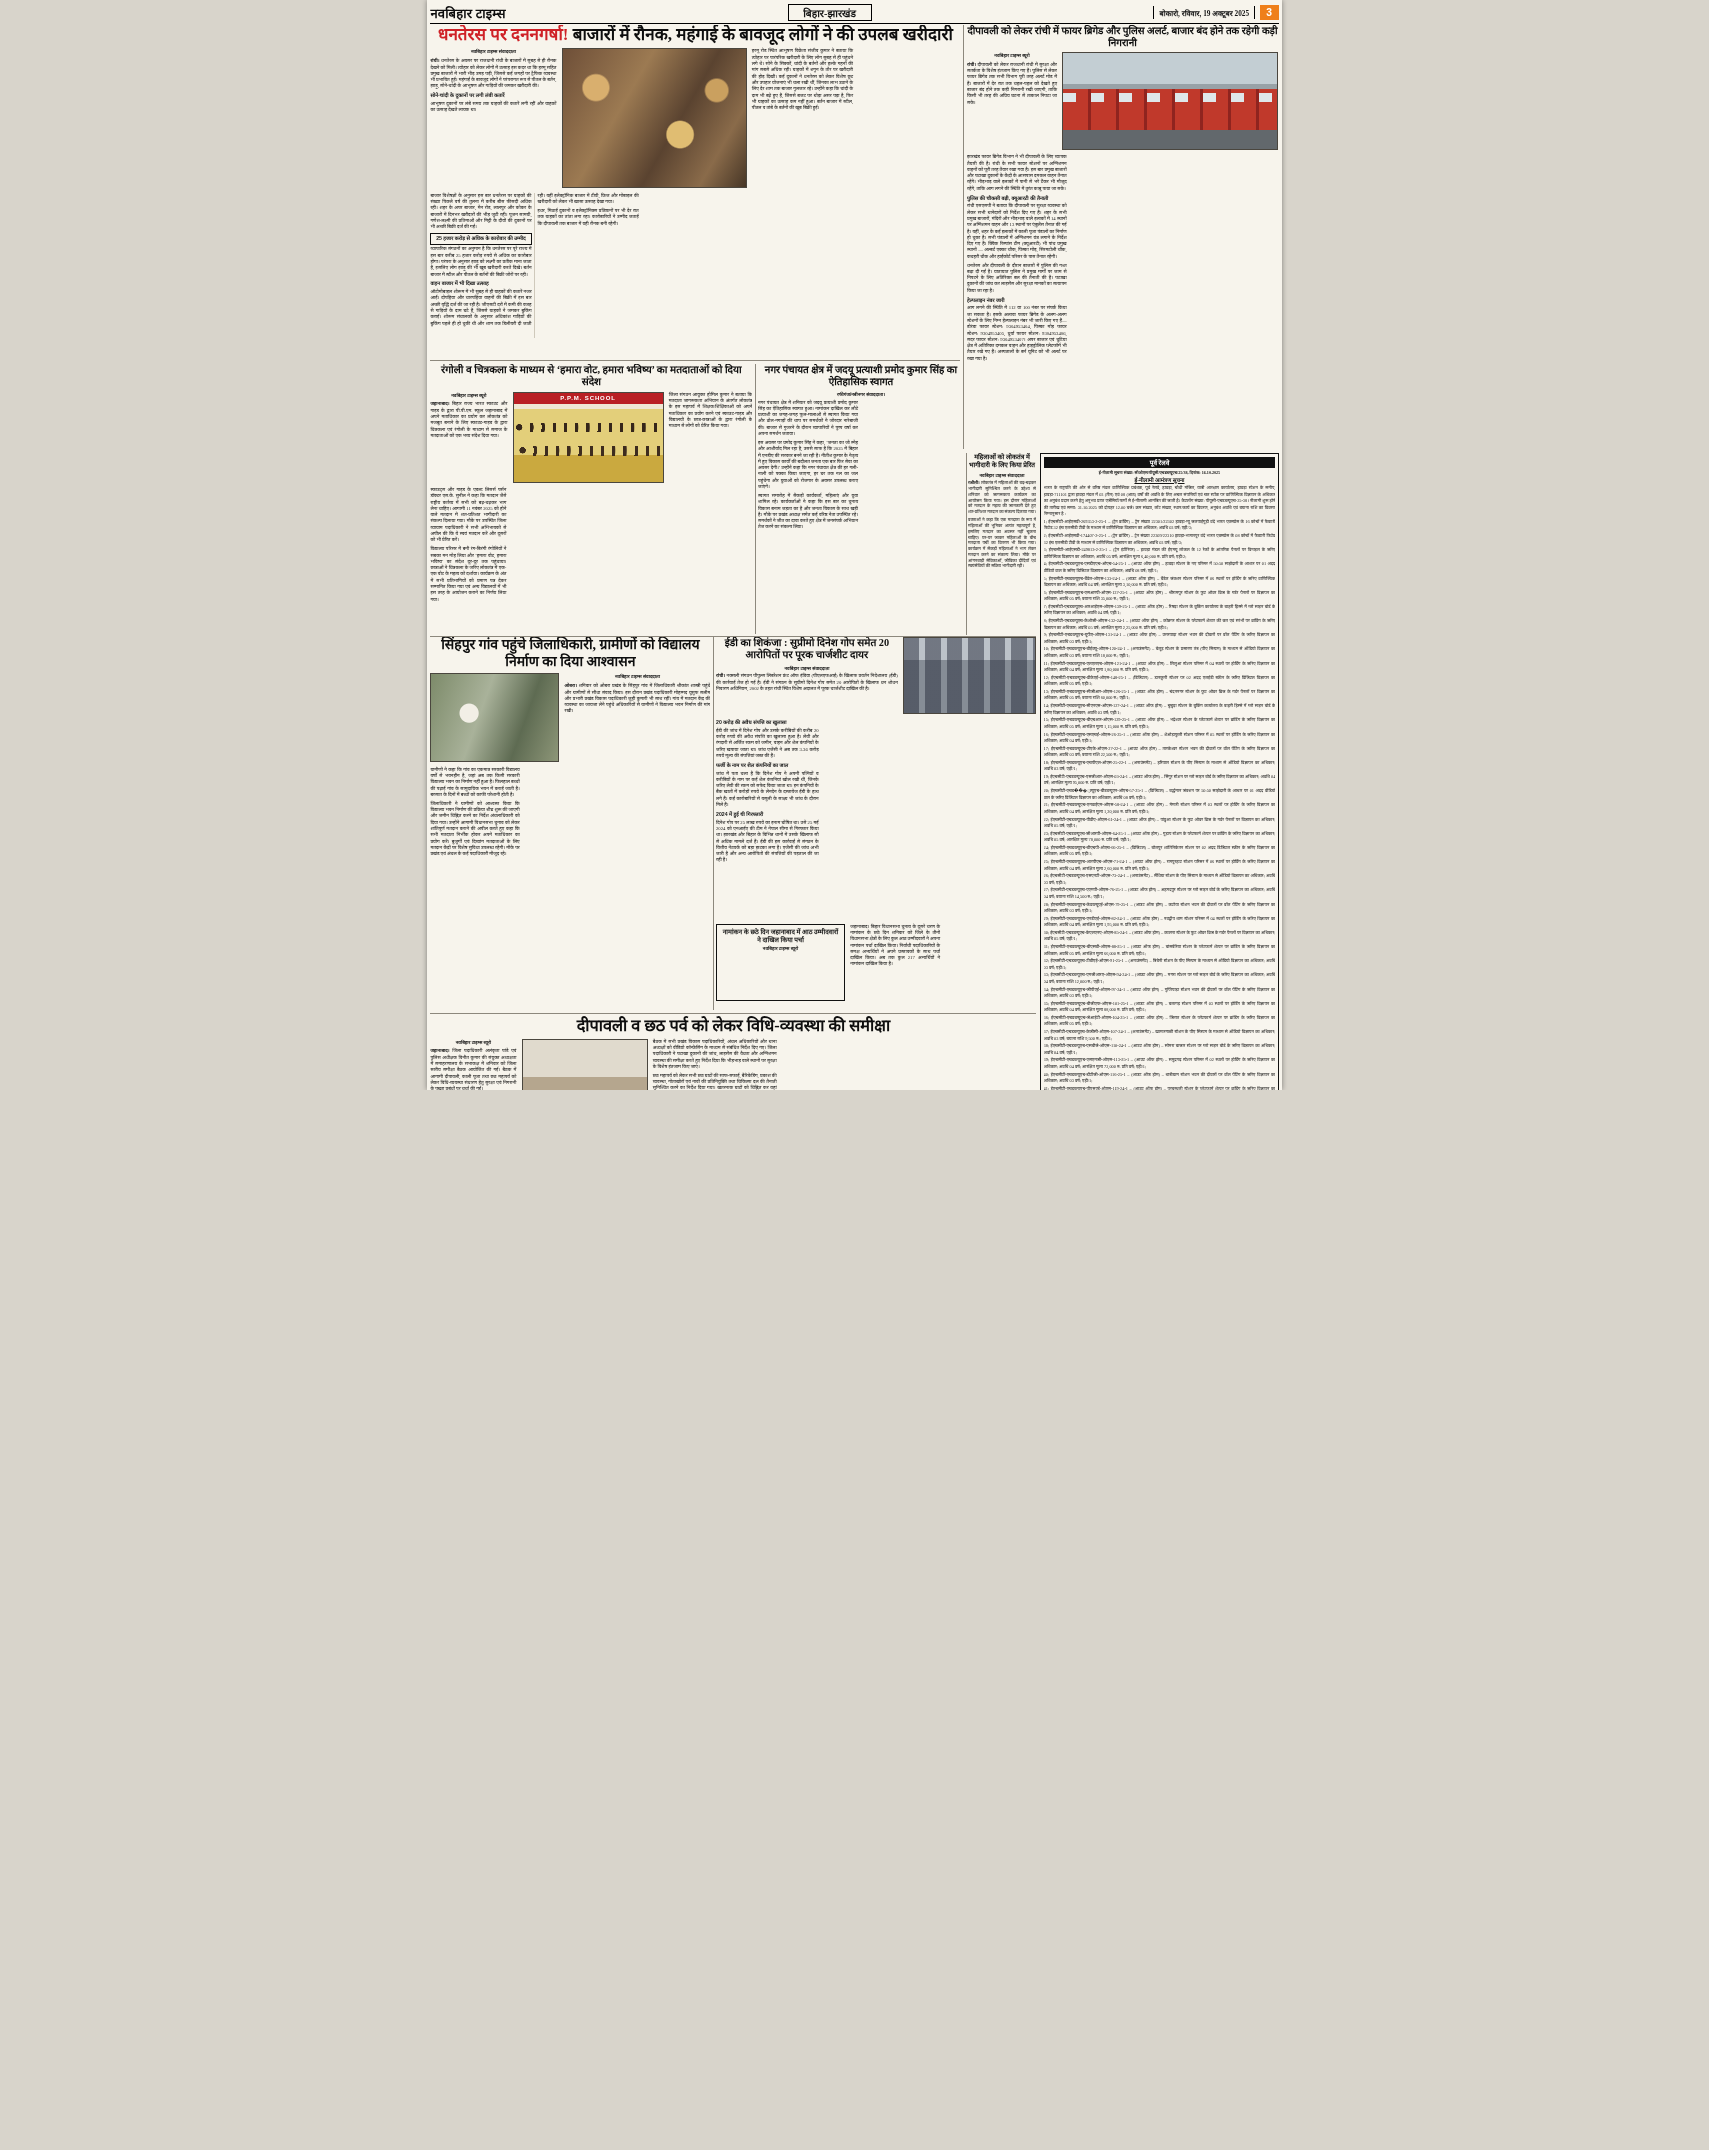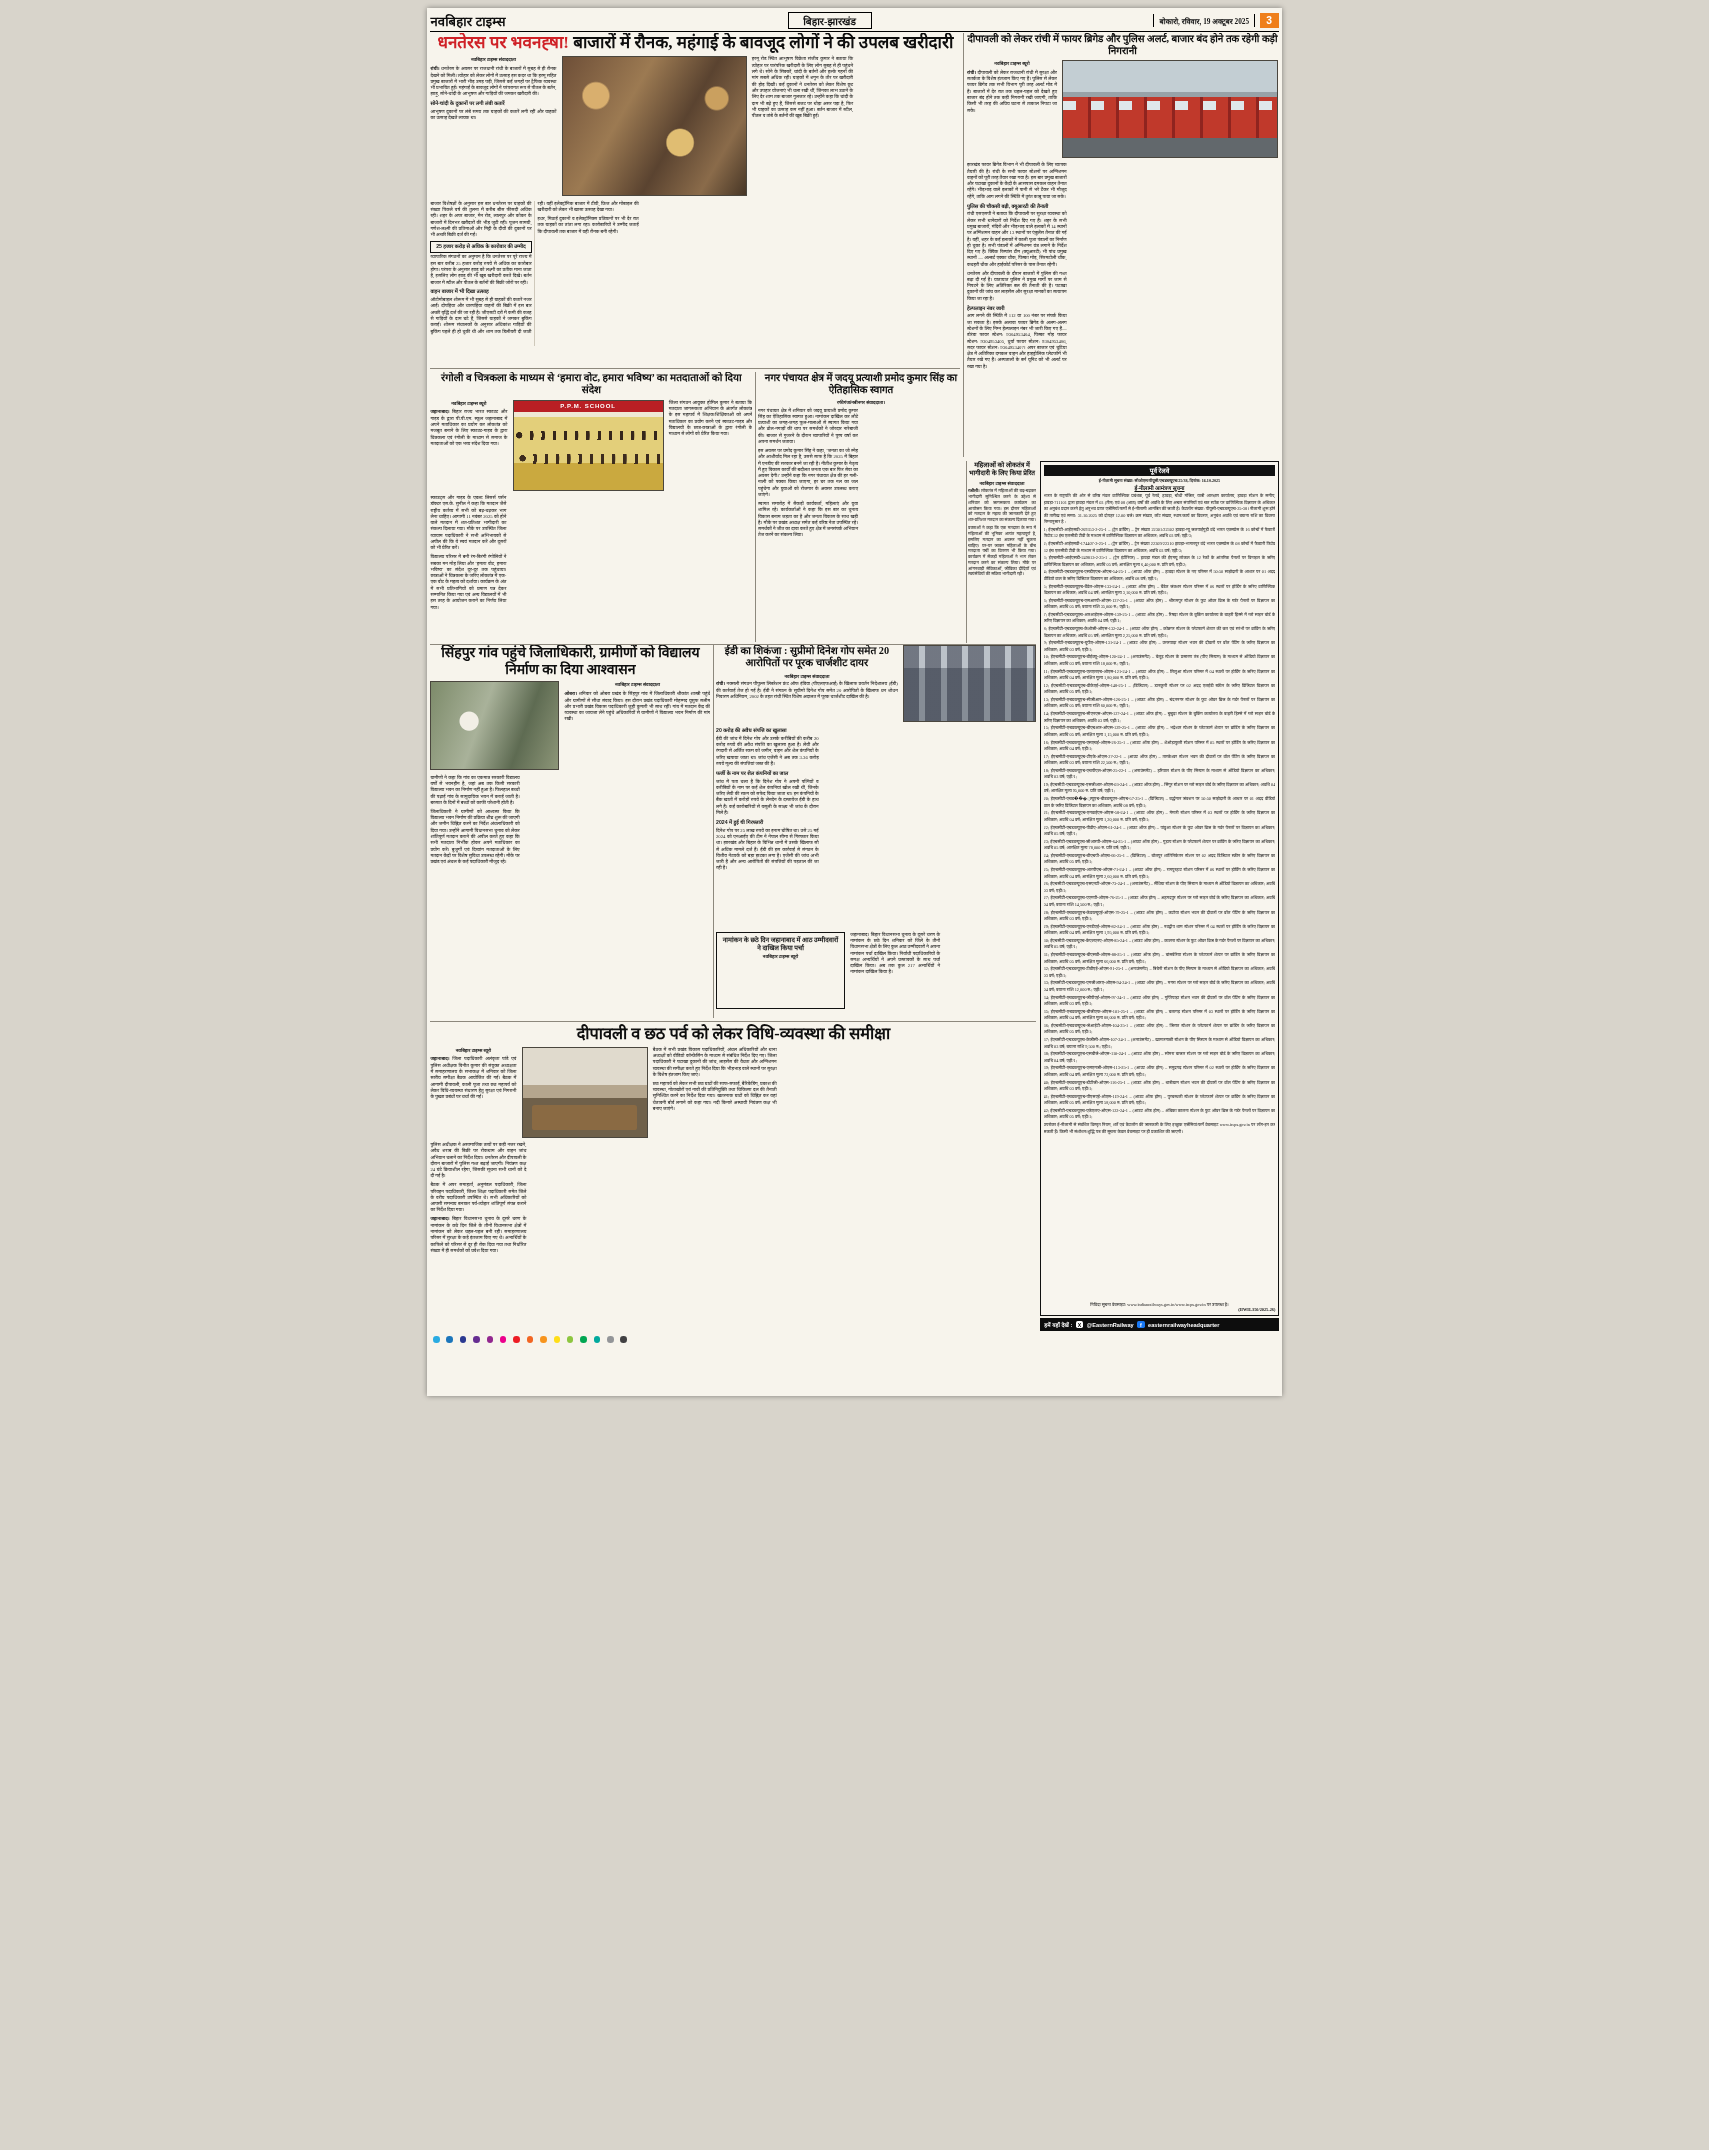--- a/index.html
+++ b/index.html
@@ -1,17 +1,17 @@
 <!DOCTYPE html>
 <html lang="hi" style="font-size:6.9px"><head>
 <meta charset="utf-8">
 <style>
   html,body{margin:0;padding:0;}
   body{background:#d8d4cb;font-family:"Liberation Serif","DejaVu Sans",serif;}
-  .page{position:relative;width:855px;height:1388px;margin:8px auto;background:#f7f4ec;color:#161616;overflow:hidden;box-shadow:0 0 5.2px rgba(0,0,0,.4);}
+  .page{position:relative;width:855px;height:1090px;margin:0 auto;background:#f7f4ec;color:#161616;overflow:hidden;box-shadow:0 0 5.2px rgba(0,0,0,.4);}
   
   .mast{position:absolute;left:3.4px;top:2.6px;right:3.4px;height:20px;border-bottom:1.3px double #000;display:flex;align-items:center;justify-content:space-between;}
   .mast-title{font-size:13px;font-weight:bold;color:#0d0d0d;letter-spacing:0.2px;}
   .mast-section{border:0.9px solid #000;padding:0.9px 14.6px;font-size:10.3px;font-weight:bold;font-family:Liberation Serif, serif;}
   .mast-right{display:flex;align-items:center;gap:4.3px;}
   .mast-date{border-left:0.9px solid #000;border-right:0.9px solid #000;padding:1.3px 5.2px;font-size:7.3px;font-weight:bold;}
   .pagenum{width:19px;height:15.5px;background:#ef7f1a;color:#fff;font-size:10.3px;font-weight:bold;display:flex;align-items:center;justify-content:center;font-family:"Liberation Sans",sans-serif;}
   
   .art{position:absolute;overflow:hidden;}
   .hl{font-weight:bold;text-align:center;color:#0e0e0e;margin:0 0 3.4px;line-height:1.18;}
@@ -77,21 +77,21 @@
 
   <div class="vline" style="left:536px;top:25px;height:424px;"></div>
   <div class="hline" style="left:3.4px;top:360px;width:530px;"></div>
   <div class="vline" style="left:328px;top:364px;height:270px;"></div>
   <div class="vline" style="left:539px;top:453px;height:182px;"></div>
   <div class="hline" style="left:3.4px;top:636px;width:606px;"></div>
   <div class="vline" style="left:286px;top:637px;height:373px;"></div>
   <div class="hline" style="left:3.4px;top:1013px;width:606px;"></div>
 
   <section class="art" style="left:3.4px;top:25px;width:530px;height:333px;">
-    <h1 class="hl" style="font-size:17px;"><span class="red">धनतेरस पर भवनह्षा!</span><span> बाजारों में रौनक, महंगाई के बावजूद लोगों ने की उपलब खरीदारी</span></h1>
+    <h1 class="hl" style="font-size:17px;"><span class="red">धनतेरस पर दननगर्षा!</span><span> बाजारों में रौनक, महंगाई के बावजूद लोगों ने की उपलब खरीदारी</span></h1>
     <div style="display:grid;grid-template-columns:126px 185px 1fr;gap:5.2px;height:140px;">
       <div class="bodytxt">
         <div class="byline">नवबिहार टाइम्स संवाददाता</div>
         <p><span class="dl">रांची।</span> <span>धनतेरस के अवसर पर राजधानी रांची के बाजारों में सुबह से ही रौनक देखने को मिली। त्योहार को लेकर लोगों में उत्साह इस कदर था कि हरमू सहित प्रमुख बाजारों में भारी भीड़ उमड़ पड़ी, जिससे कई जगहों पर ट्रैफिक व्यवस्था भी प्रभावित हुई। महंगाई के बावजूद लोगों ने परंपरागत रूप से पीतल के बर्तन, झाड़ू, सोने-चांदी के आभूषण और गाड़ियों की जमकर खरीदारी की।</span></p>
         <h4 class="subhead">सोने-चांदी के दुकानों पर लगी लंबी कतारें</h4>
         <p>आभूषण दुकानों पर लंबे समय तक ग्राहकों की कतारें लगी रहीं और ग्राहकों का उत्साह देखते लायक था।</p>
       </div>
       <div class="photo ph-market"></div>
       <div class="bodytxt cols2" style="height:100%;">
         <p>हरमू रोड स्थित आभूषण विक्रेता संजीव कुमार ने बताया कि त्योहार पर पारंपरिक खरीदारी के लिए लोग सुबह से ही पहुंचने लगे थे। सोने के सिक्कों, चांदी के बर्तनों और हल्के गहनों की मांग सबसे अधिक रही। ग्राहकों में शगुन के तौर पर खरीदारी की होड़ दिखी। कई दुकानों ने धनतेरस को लेकर विशेष छूट और उपहार योजनाएं भी चला रखी थीं, जिनका लाभ उठाने के लिए देर शाम तक बाजार गुलजार रहे। उन्होंने कहा कि चांदी के दाम भी बढ़े हुए हैं, जिससे बजट पर थोड़ा असर पड़ा है, फिर भी ग्राहकों का उत्साह कम नहीं हुआ। बर्तन बाजार में स्टील, पीतल व तांबे के बर्तनों की खूब बिक्री हुई।</p>

